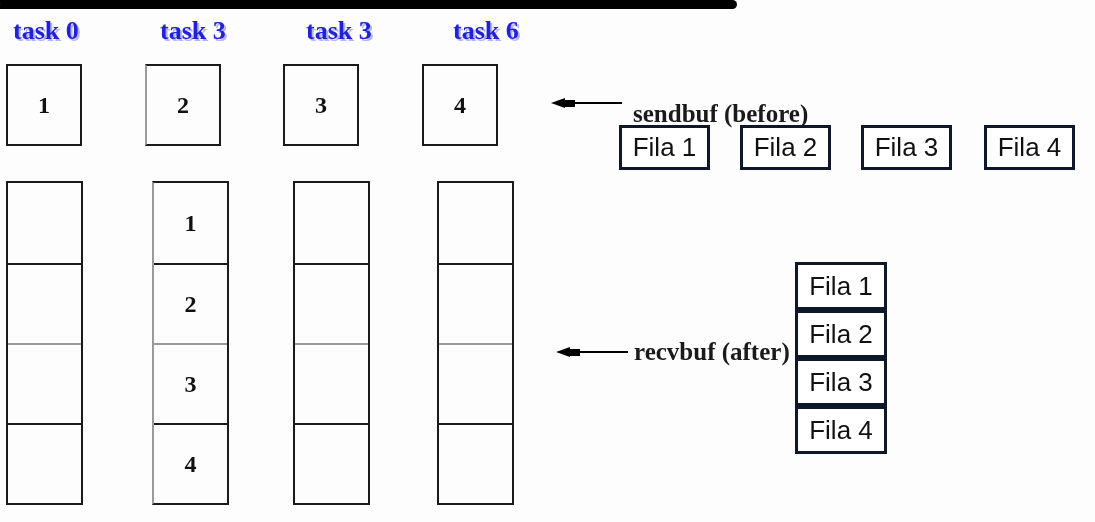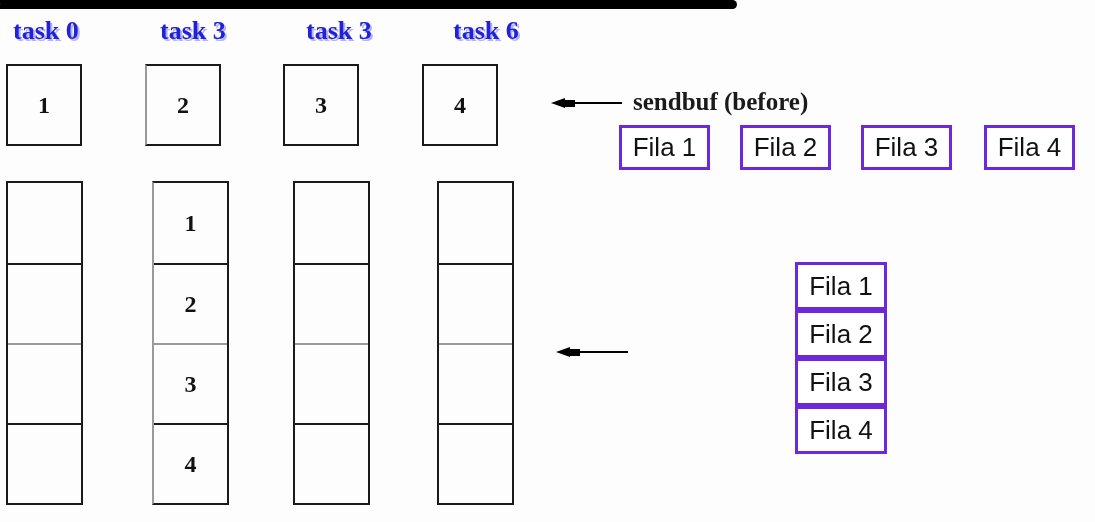--- a/index.html
+++ b/index.html
@@ -67,27 +67,27 @@
   #send-arrow-head{left:551px; top:98px;}
   #send-arrow-knob{left:564px; top:100px; width:11px; height:7px;}
   #send-arrow-line{left:564px; top:102px; width:58px;}
   #recv-arrow-head{left:556px; top:347px;}
   #recv-arrow-knob{left:569px; top:349px; width:11px; height:7px;}
   #recv-arrow-line{left:569px; top:351px; width:59px;}
   .arrow-label{
     position:absolute; font-size:25px; font-weight:bold; color:#1a1a1a;
     white-space:nowrap;
   }
-  #sendbuf-label{left:633px; top:88px;}
+  #sendbuf-label{left:633px; top:100px;}
   #recvbuf-label{left:634px; top:338px;}
 
   
   .fila-box{
     position:absolute; box-sizing:border-box; background:#fff;
-    border:3px solid #6d28d9;
+    border:3px solid #0f172a;
     display:flex; align-items:center; justify-content:center;
     font-family:"Liberation Sans", sans-serif; font-size:26px; color:#111;
     white-space:nowrap;
   }
   .fila-row-box{top:125px; width:91px; height:45px;}
   #fila-row-0{left:619px;}
   #fila-row-1{left:740px;}
   #fila-row-2{left:861px;}
   #fila-row-3{left:984px;}
   .fila-stack-box{left:795px; width:92px; height:48px;}
@@ -165,20 +165,21 @@
   <div class="task-column" id="column-3">
     <div class="col-cell"></div>
     <div class="col-cell"></div>
     <div class="col-cell"></div>
     <div class="col-cell"></div>
   </div>
 
   <div class="arrow-head" id="recv-arrow-head"></div>
   <div class="arrow-knob" id="recv-arrow-knob"></div>
   <div class="arrow-line" id="recv-arrow-line"></div>
+  <div class="arrow-label" id="recvbuf-label">recvbuf (after)</div>
 
   <div class="fila-box fila-stack-box" id="fila-stack-0">
     <span>Fila 1</span>
   </div>
   <div class="fila-box fila-stack-box" id="fila-stack-1">
     <span>Fila 2</span>
   </div>
   <div class="fila-box fila-stack-box" id="fila-stack-2">
     <span>Fila 3</span>
   </div>

